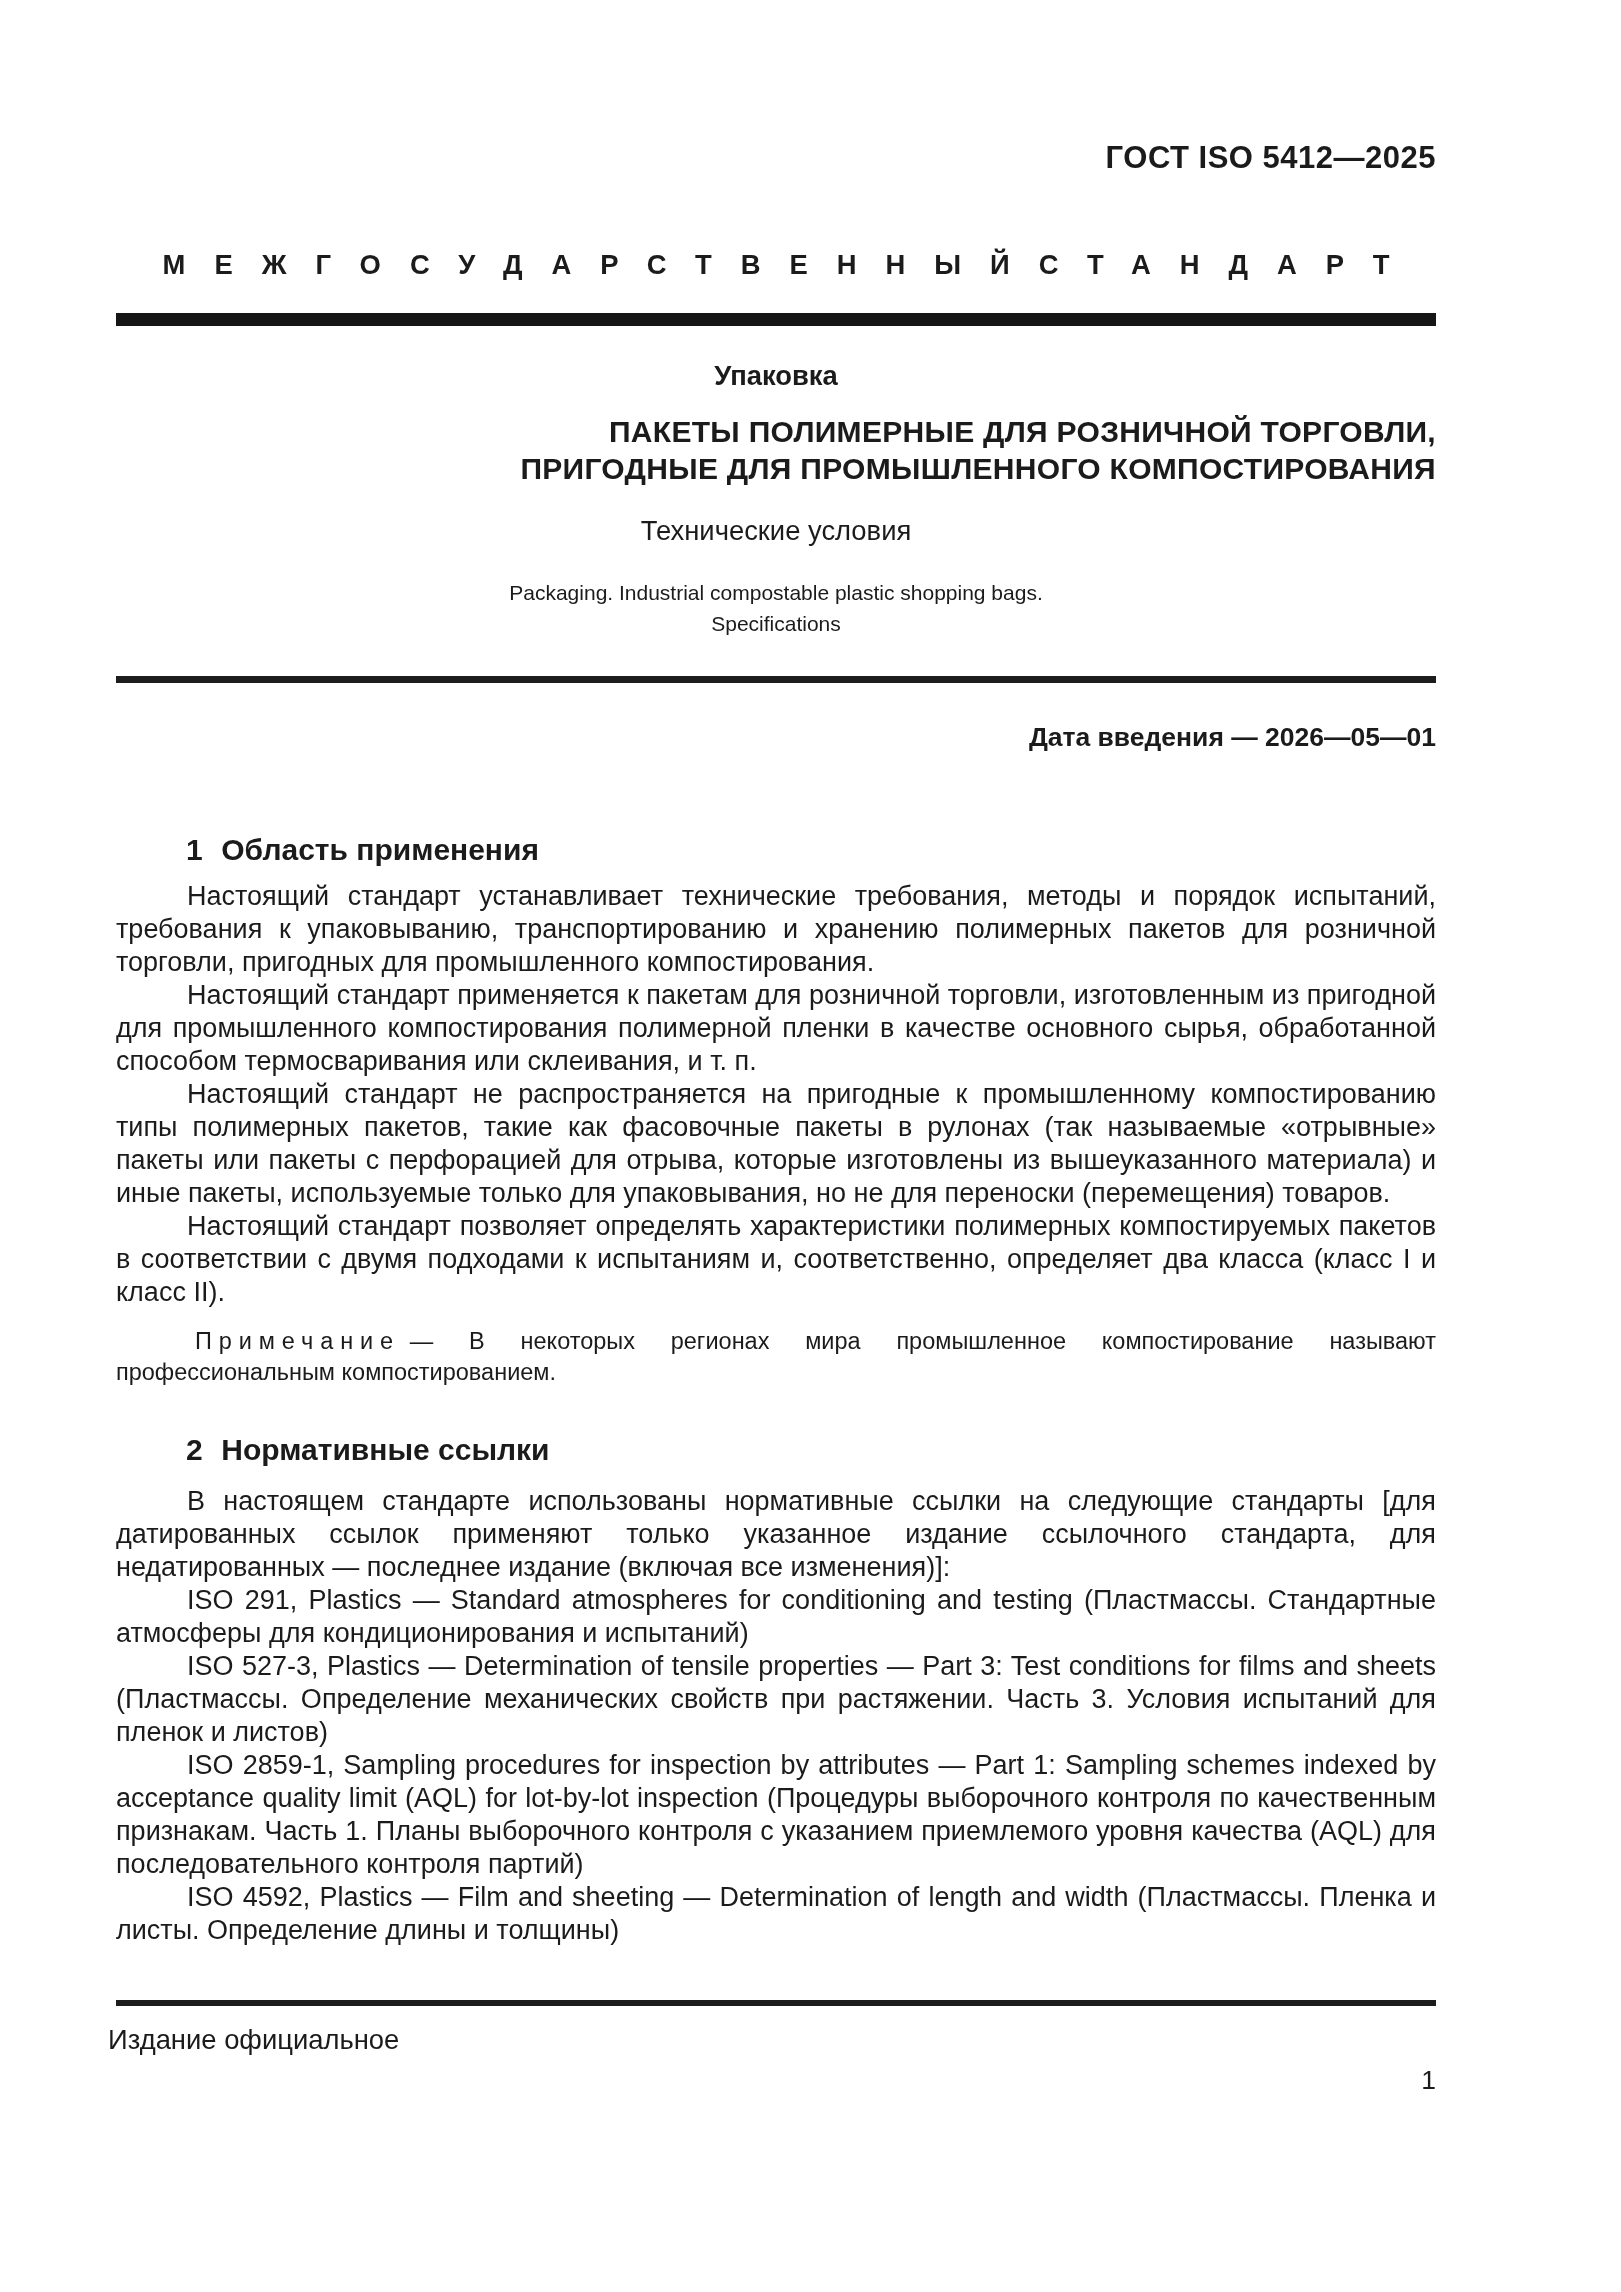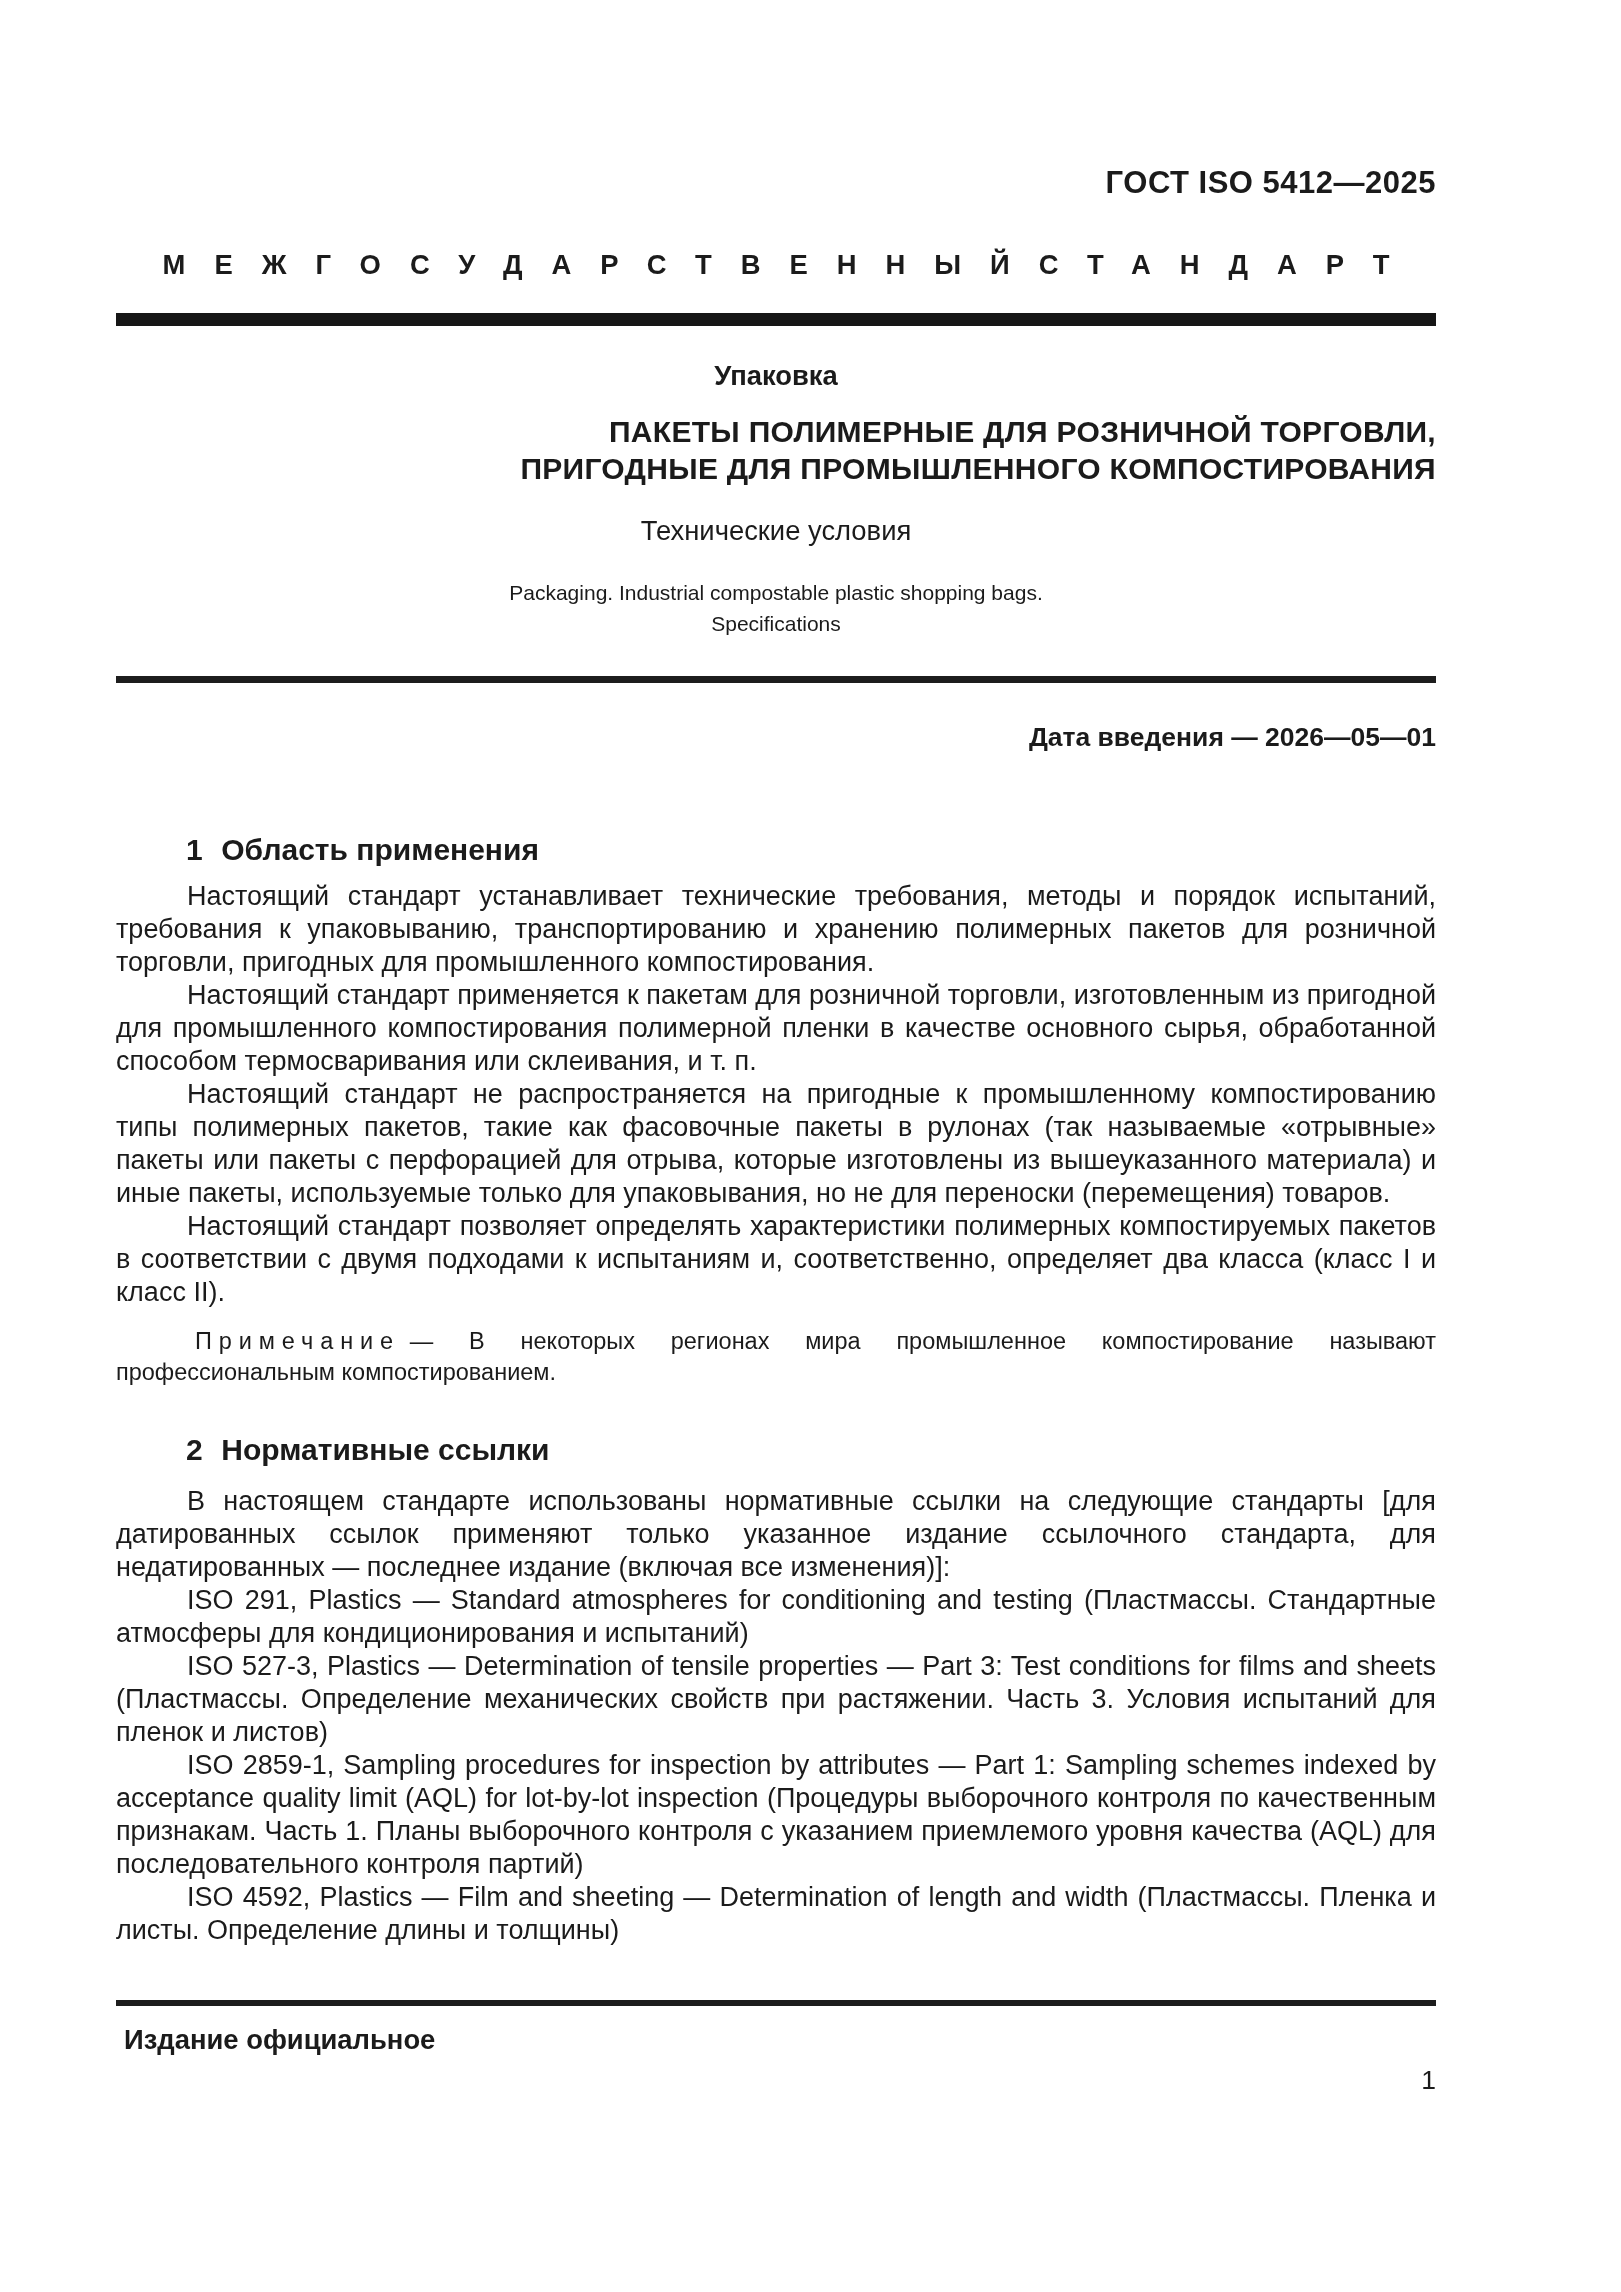--- a/index.html
+++ b/index.html
@@ -8,21 +8,21 @@
     width:1621px;height:2293px;
     background:#ffffff;
     margin:0 auto;
     font-family:"Liberation Sans", sans-serif;
     color:#1b1b1b;
     overflow:hidden;
   }
   
 
   .running-header{
-    position:absolute;top:164px;right:185px;
+    position:absolute;top:139px;right:185px;
     font-size:31px;font-weight:bold;line-height:37px;
     letter-spacing:0.5px;
   }
   .banner{
     position:absolute;left:116px;top:248px;width:1320px;
     display:flex;justify-content:center;
     font-size:27.4px;font-weight:bold;line-height:33px;
     letter-spacing:29px;white-space:nowrap;
   }
   .banner span:last-child{margin-right:-29px;}
@@ -74,22 +74,22 @@
     margin-top:16.7px !important;
     font-size:23.5px;line-height:31px;
   }
   .note-label{letter-spacing:6.9px;margin-left:8px;}
   .note-text{margin-left:9.8px;}
   .rule-bottom{
     position:absolute;left:116px;top:2000px;width:1320px;height:5.9px;
     background:#1d1d1d;
   }
   .official{
-    position:absolute;left:124px;top:2023px;
-    font-size:27.4px;font-weight:bold;line-height:33px;
+    position:absolute;left:108px;top:2023px;
+    font-size:27.4px;font-weight:normal;line-height:33px;
   }
   .page-num{
     position:absolute;right:185px;top:2064px;
     font-size:26.5px;line-height:33px;
   }
 </style>
 </head>
 <body>
 
 <div class="page">

